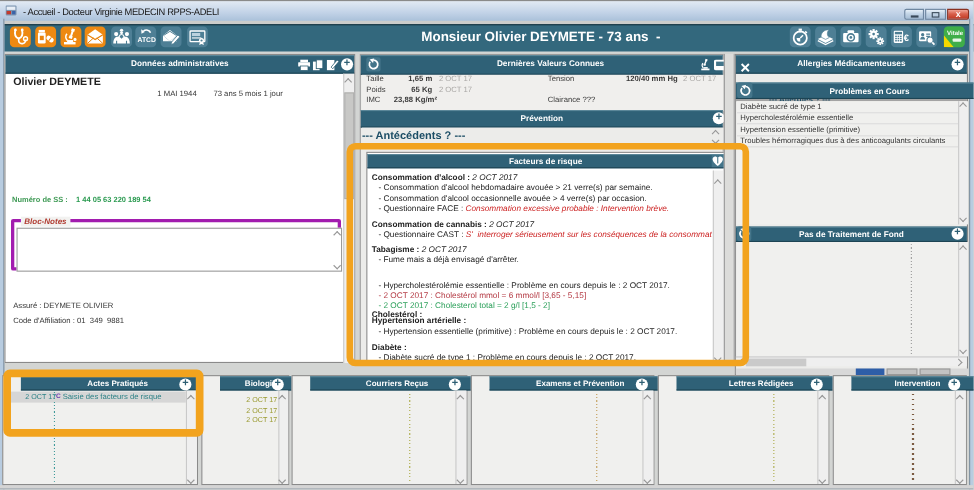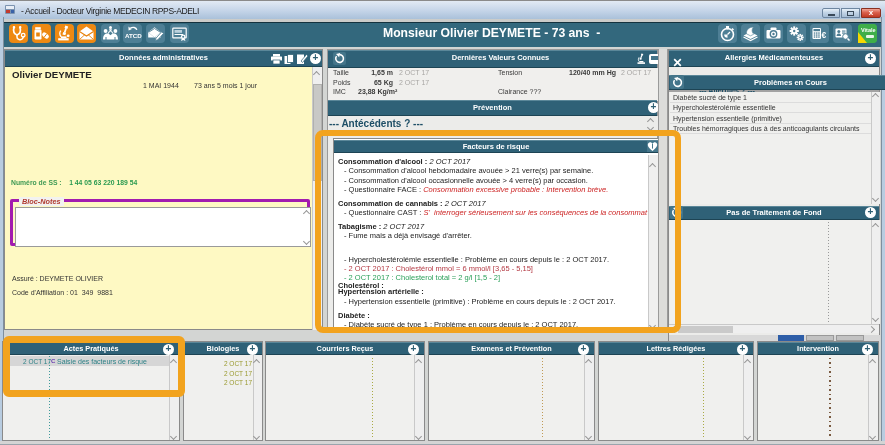--- a/index.html
+++ b/index.html
@@ -10,21 +10,21 @@
 .sb{position:absolute;background:#efefef;border-left:1px solid #c9c9c9;}
 .chu,.chd,.chl,.chr{position:absolute;width:5px;height:5px;border-left:1px solid #979797;border-top:1px solid #979797;}
 .chu{transform:rotate(45deg);}
 .chd{transform:rotate(225deg);}
 .chl{transform:rotate(-45deg);}
 .chr{transform:rotate(135deg);}
 .tbtn{position:absolute;width:19px;height:19px;border-radius:4px;top:24px;}
 .orange{background:#ee8912;}
 .ltteal{background:#4e7f95;}
 .bpanel{top:341px;height:100px;background:#f0f0ee;border:1px solid #8a8a8a;}
-.bhdr{left:0;top:0px;width:100%;height:13px;font-size:7.3px;line-height:12px;}
+.bhdr{left:16px;top:0px;width:100%;height:13px;font-size:7.3px;line-height:12px;}
 </style></head>
 <body>
 
 <div class="abs" style="left:0;top:0;width:885px;height:19px;background:linear-gradient(#e2eaf4,#c4d4e8 55%,#aac1da);border-top:1px solid #8a8a8a;">
   <svg class="abs" style="left:5px;top:3px;" width="12" height="12" viewBox="0 0 12 12">
       <rect x="0" y="1" width="10" height="9" rx="1" fill="#7b93b0"></rect>
       <rect x="1" y="2" width="8" height="3" fill="#e8eef6"></rect>
       <rect x="1" y="6" width="4" height="3" fill="#c23a2e"></rect>
       <rect x="6" y="6" width="3" height="3" fill="#3a62a8"></rect>
     </svg>
@@ -220,21 +220,21 @@
       <rect x="8" y="11" width="8" height="3" rx="1" fill="#e8f5e8"></rect>
     </svg>
 </div>
 
 <div class="abs" style="left:0;top:47px;width:885px;height:398px;background:#d3d5d3;"></div>
 
 <div class="abs" style="left:0;top:17px;width:4px;height:428px;background:#b8cce0;border-right:1px solid #7e8f9e;"></div>
 <div class="abs" style="left:881px;top:17px;width:4px;height:428px;background:#b8cce0;border-left:1px solid #7e8f9e;"></div>
 <div class="abs" style="left:0;top:441px;width:885px;height:4px;background:#d4d4d4;border-bottom:1px solid #9aa4ac;"></div>
 
-<div class="abs" style="left:4px;top:49px;width:319px;height:281px;background:#fef9c3;border:1px solid #8a8a8a;">
+<div class="abs" style="left:4px;top:49px;width:319px;height:281px;background:#ffffff;border:1px solid #8a8a8a;">
   <div class="hdr" style="left:0;top:0;width:317px;height:17px;line-height:13px;">Données administratives</div>
 
   <svg class="abs" style="left:266px;top:4px;" width="11" height="10" viewBox="0 0 11 10">
       <rect x="2" y="0" width="7" height="2.5" fill="#fff"></rect>
       <rect x="0" y="2.5" width="11" height="4" rx="0.5" fill="#fff"></rect>
       <rect x="2" y="6" width="7" height="4" fill="#fff" stroke="#2e5f73" stroke-width="0.7"></rect>
     </svg>
   <svg class="abs" style="left:279px;top:4px;" width="10" height="10" viewBox="0 0 10 10">
       <rect x="0.5" y="2" width="6" height="8" fill="#fff"></rect>
       <rect x="3.5" y="0.4" width="6" height="8" fill="#fff" stroke="#2e5f73" stroke-width="0.8"></rect>

